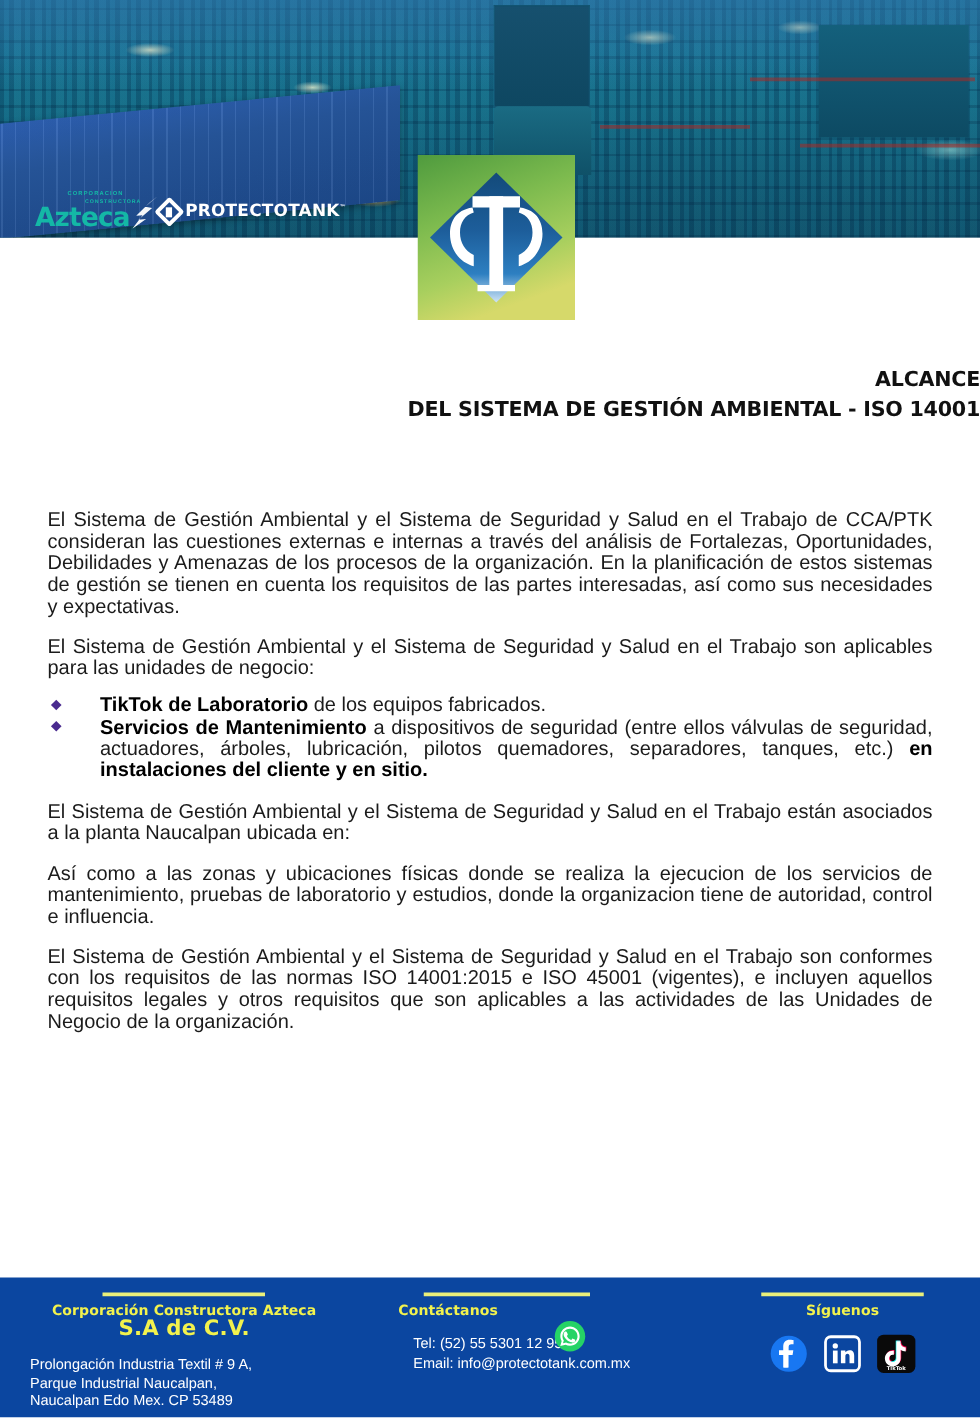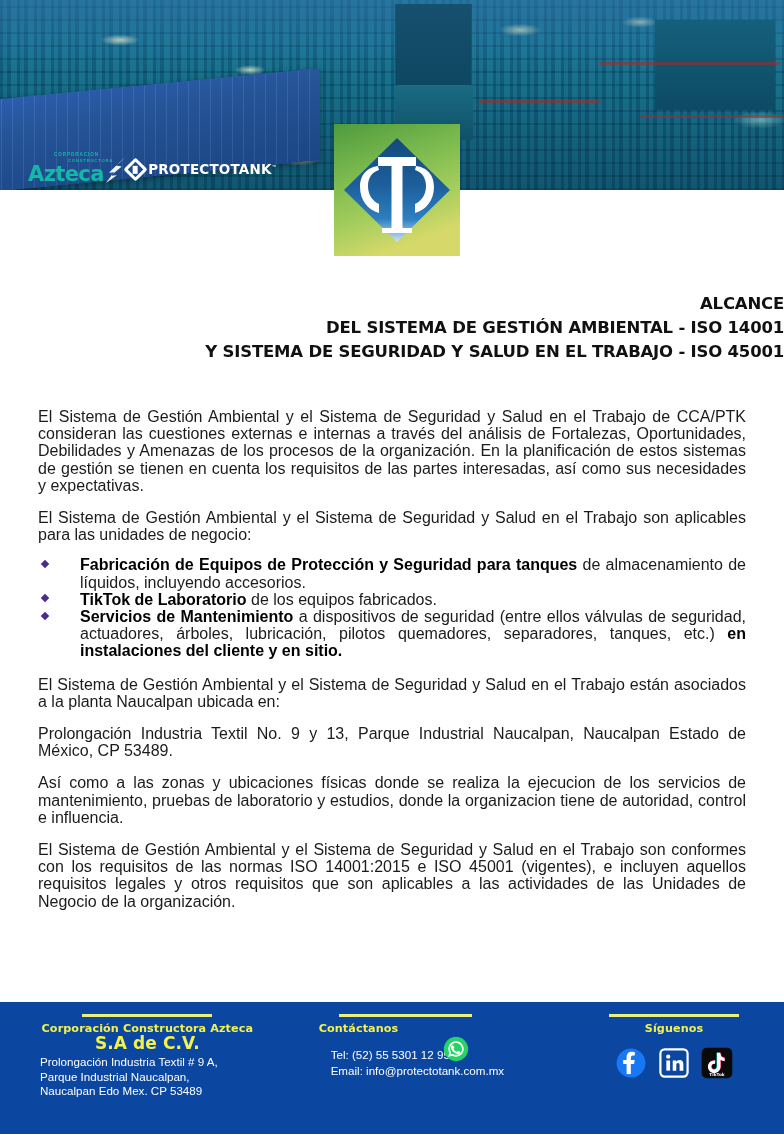--- a/index.html
+++ b/index.html
@@ -218,21 +218,21 @@
     background: #4a2b8f;
     transform: rotate(45deg);
   }
   .content b, .bullets b { font-weight: 700; color: #000; }
 
   
   .footer {
     position: absolute;
     left: 0; bottom: 0;
     width: 784px;
-    height: 132px;
+    height: 112px;
     background: #0b46a0;
     color: #ffffff;
     display: flex;
   }
   .footer-col {
     position: relative;
     padding-top: 12px;
   }
   .footer-col.left  { width: 300px; text-align: center; }
   .footer-col.mid   { width: 260px; text-align: left; padding-left: 14px;}
@@ -251,22 +251,22 @@
     font-size: 11.2px;
     line-height: 14px;
     letter-spacing: .1px;
     font-family: "DejaVu Sans", sans-serif;
   }
   .f-head.sub { font-size: 17px; }
   .f-addr {
     font-size: 11.6px;
     line-height: 14.6px;
     text-align: left;
-    padding-left: 40px;
-    margin-top: 5px;
+    padding-left: 24px;
+    margin-top: 15px;
   }
   .f-contact {
     font-size: 11.6px;
     line-height: 15.5px;
     margin-top: 11px;
     padding-left: 22px;
   }
   .f-head-mid { text-align: left; padding-left: 10px; }
   .wa {
     position: absolute;
@@ -335,44 +335,38 @@
     <rect x="44" y="33" width="38" height="9"></rect>
     <path d="M44 42 C30 44, 26 54, 26 63 C26 76, 34 86, 45 89 L45 80 C38 77, 34 70, 34 62 C34 54, 38 48, 45 46 Z"></path>
     <path d="M82 42 C96 44, 100 54, 100 63 C100 76, 92 86, 81 89 L81 80 C88 77, 92 70, 92 62 C92 54, 88 48, 81 46 Z"></path>
     <rect x="48" y="104" width="30" height="5"></rect>
   </g>
 </svg>
 
 <div class="title-block">
   <div>ALCANCE</div>
   <div>DEL SISTEMA DE GESTIÓN AMBIENTAL -  ISO 14001</div>
-  <div>Y SISTEMA DE SEGURIDAD Y SALUD EN EL TRABAJO - ISO 45001</div>
 </div>
 
 <div class="content">
   <p>El Sistema de Gestión Ambiental y el Sistema de Seguridad y Salud en el Trabajo de CCA/PTK consideran las cuestiones externas e internas a través del análisis de Fortalezas, Oportunidades, Debilidades y Amenazas de los procesos de la organización. En la planificación de estos sistemas de gestión se tienen en cuenta los requisitos de las partes interesadas,  así como sus necesidades y expectativas.</p>
   <p class="tight">El Sistema de Gestión Ambiental y el Sistema de Seguridad y Salud en el Trabajo son aplicables para las unidades de negocio:</p>
 
   <ul class="bullets">
-    <li>
-      <span class="bullet-mark"></span>
-      <b>Fabricación de Equipos de Protección y Seguridad para tanques</b><span> de almacenamiento de líquidos, incluyendo accesorios.</span><b></b>
-    </li>
     <li>
       <span class="bullet-mark"></span>
       <b>TikTok de Laboratorio</b><span> de los equipos fabricados.</span><b></b>
     </li>
     <li>
       <span class="bullet-mark"></span>
       <b>Servicios de Mantenimiento</b><span> a dispositivos de seguridad (entre ellos válvulas de seguridad, actuadores, árboles, lubricación, pilotos quemadores, separadores, tanques, etc.) </span><b>en instalaciones del cliente y en sitio.</b>
     </li>
   </ul>
 
   <p>El Sistema de Gestión Ambiental y el Sistema de Seguridad y Salud en el Trabajo están asociados a la planta Naucalpan ubicada en:</p>
-  <p>Prolongación Industria Textil No. 9 y 13, Parque Industrial Naucalpan, Naucalpan Estado de México, CP 53489.</p>
   <p>Así como a las  zonas y ubicaciones físicas  donde se realiza la ejecucion de los servicios de mantenimiento, pruebas de laboratorio y estudios, donde la organizacion tiene de autoridad, control e influencia.</p>
   <p>El Sistema de Gestión Ambiental y el Sistema de Seguridad y Salud en el Trabajo son conformes con los requisitos de las normas ISO 14001:2015 e ISO 45001 (vigentes), e incluyen aquellos requisitos legales y otros requisitos que son aplicables a las actividades de las Unidades de Negocio de la organización.</p>
 </div>
 
 <div class="footer">
 
   <div class="footer-col left">
     <div class="rule"></div>
     <div class="f-head">Corporación Constructora  Azteca</div>
     <div class="f-head sub">S.A de C.V.</div>

